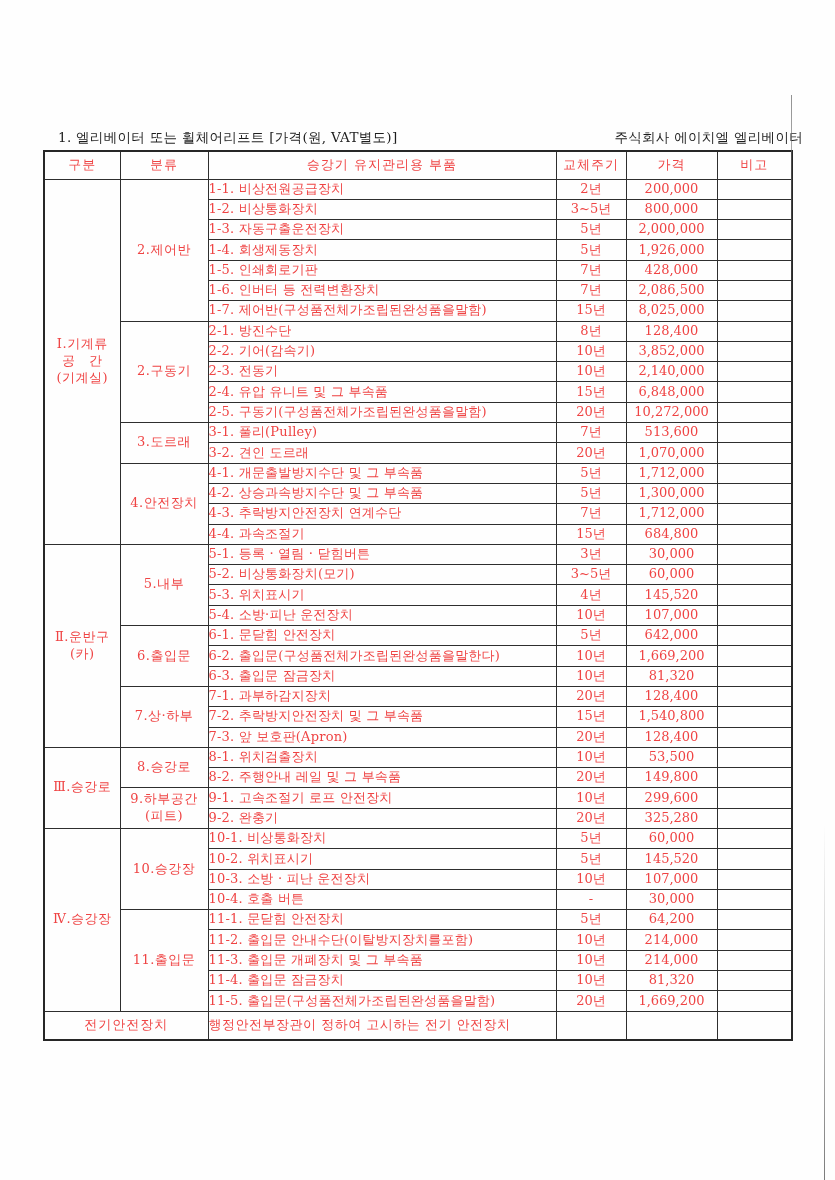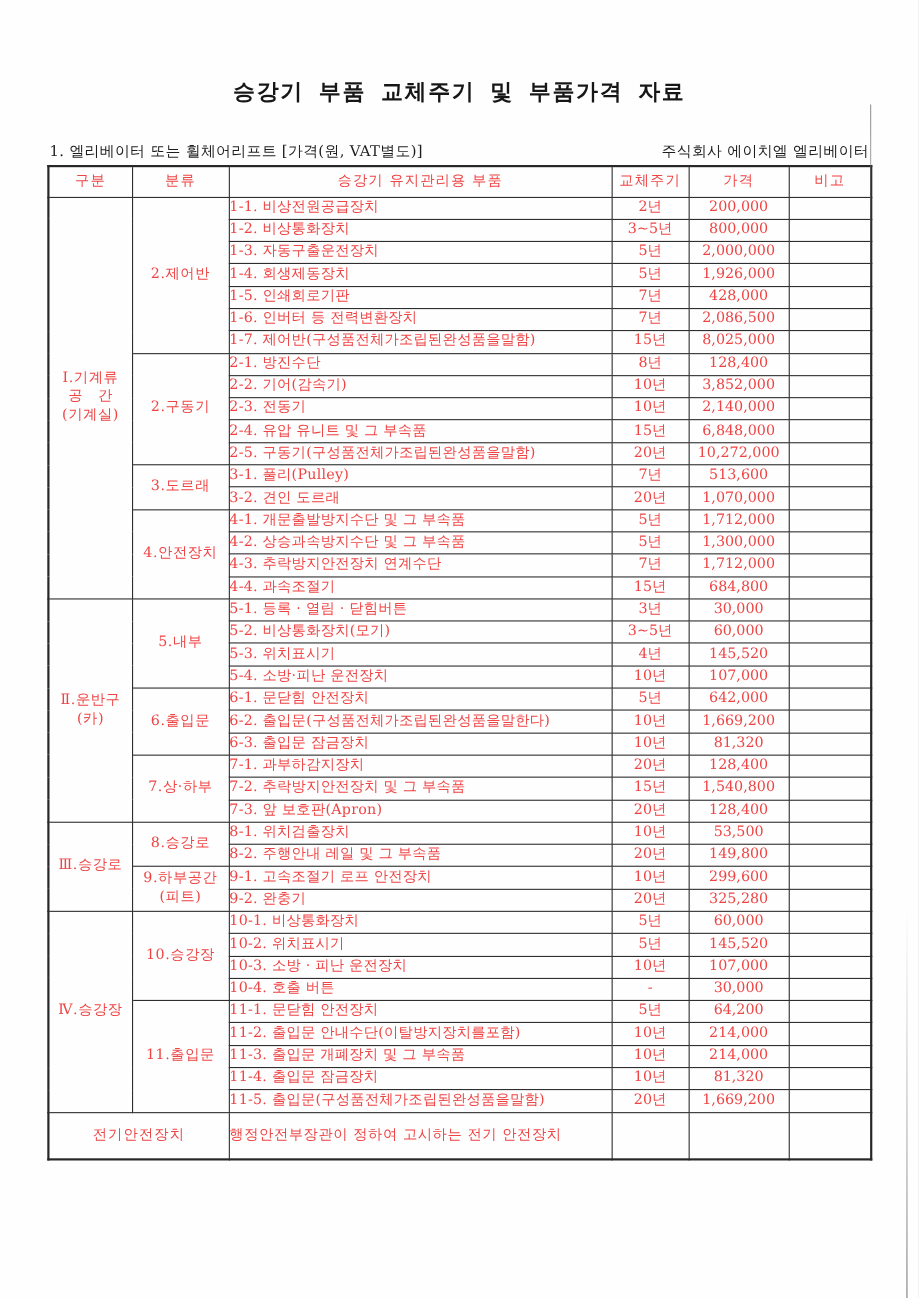--- a/index.html
+++ b/index.html
@@ -22,21 +22,21 @@
     text-align: center;
     font-size: 20px;
     font-weight: bold;
     letter-spacing: 1.5px;
     word-spacing: 5px;
     color: #161616;
   }
   .subhead {
     position: absolute;
     top: 129px;
-    left: 45px;
+    left: 58px;
     width: 745px;
     display: flex;
     justify-content: space-between;
     align-items: baseline;
     font-size: 13.5px;
     letter-spacing: 0.3px;
     text-align: right;
   }
   table.parts {
     position: absolute;
@@ -50,21 +50,21 @@
     border: 2px solid #272727;
   }
   table.parts th, table.parts td {
     border: 1px solid #2e2e2e;
     padding: 0;
     overflow: hidden;
     line-height: 1.3;
   }
   table.parts thead tr { height: 28px; }
   table.parts tbody tr.data-row { height: 20.3px; }
-  table.parts tbody tr.footer-row { height: 43px; }
+  table.parts tbody tr.footer-row { height: 29px; }
   th.hdr { font-weight: normal; text-align: center; letter-spacing: 1px; }
   td.category, td.subcategory {
     text-align: center;
     vertical-align: middle;
     white-space: pre-line;
     letter-spacing: 0.5px;
   }
   td.part { text-align: left; padding-left: 5px; letter-spacing: 0.2px; }
   td.cycle { text-align: center; }
   td.price { text-align: center; padding-right: 15px; }
@@ -83,21 +83,20 @@
     left: 824px; top: 825px;
     width: 1px; height: 355px;
     background: linear-gradient(to bottom, rgba(140,140,140,0.0), rgba(90,90,90,0.8));
     pointer-events: none;
   }
 </style>
 </head>
 <body>
 
 <div class="page">
-  <h1 class="doc-title">승강기 부품 교체주기 및 부품가격 자료</h1>
 
   <div class="subhead">
     <span>1. 엘리베이터 또는 휠체어리프트 [가격(원, VAT별도)]</span>
     <span>주식회사 에이치엘 엘리베이터</span>
   </div>
 
   <table class="parts">
     <colgroup>
       <col style="width:76px">
       <col style="width:88px">

